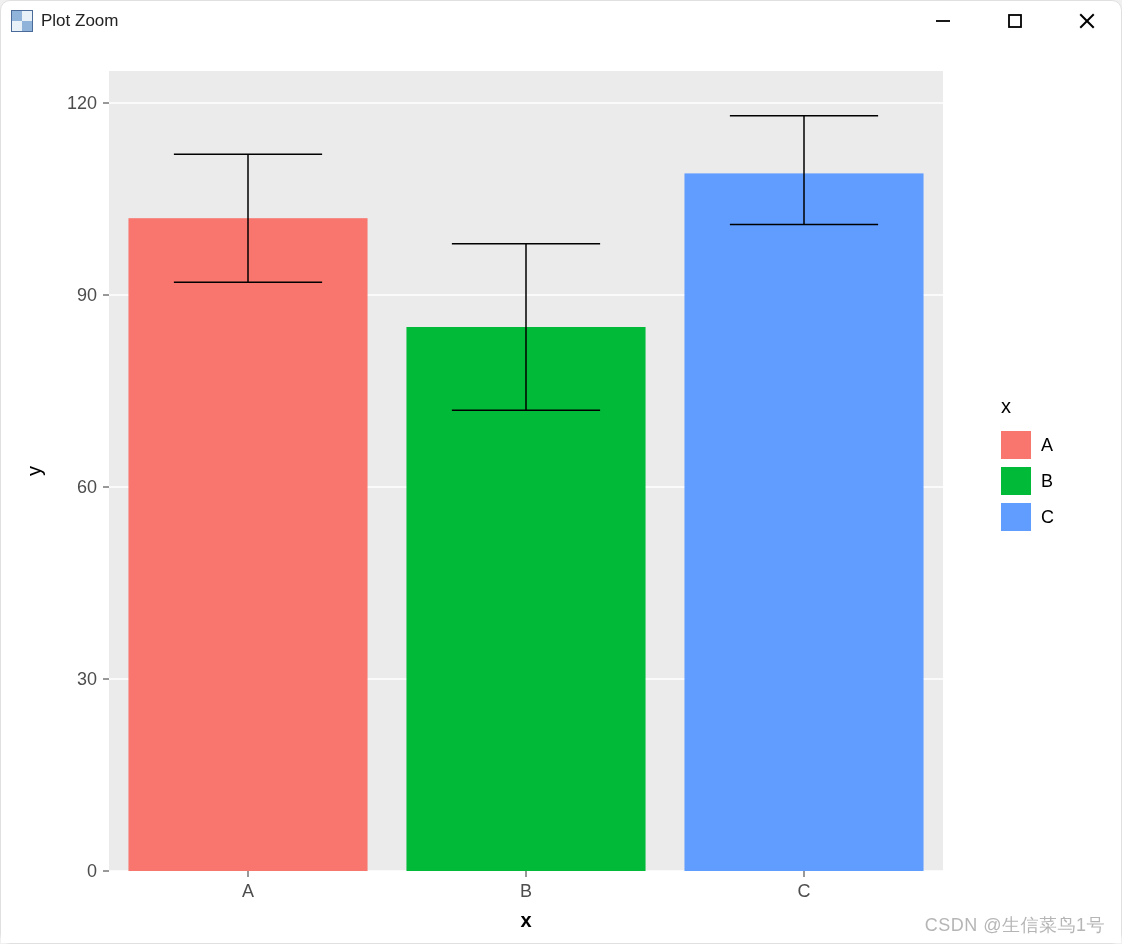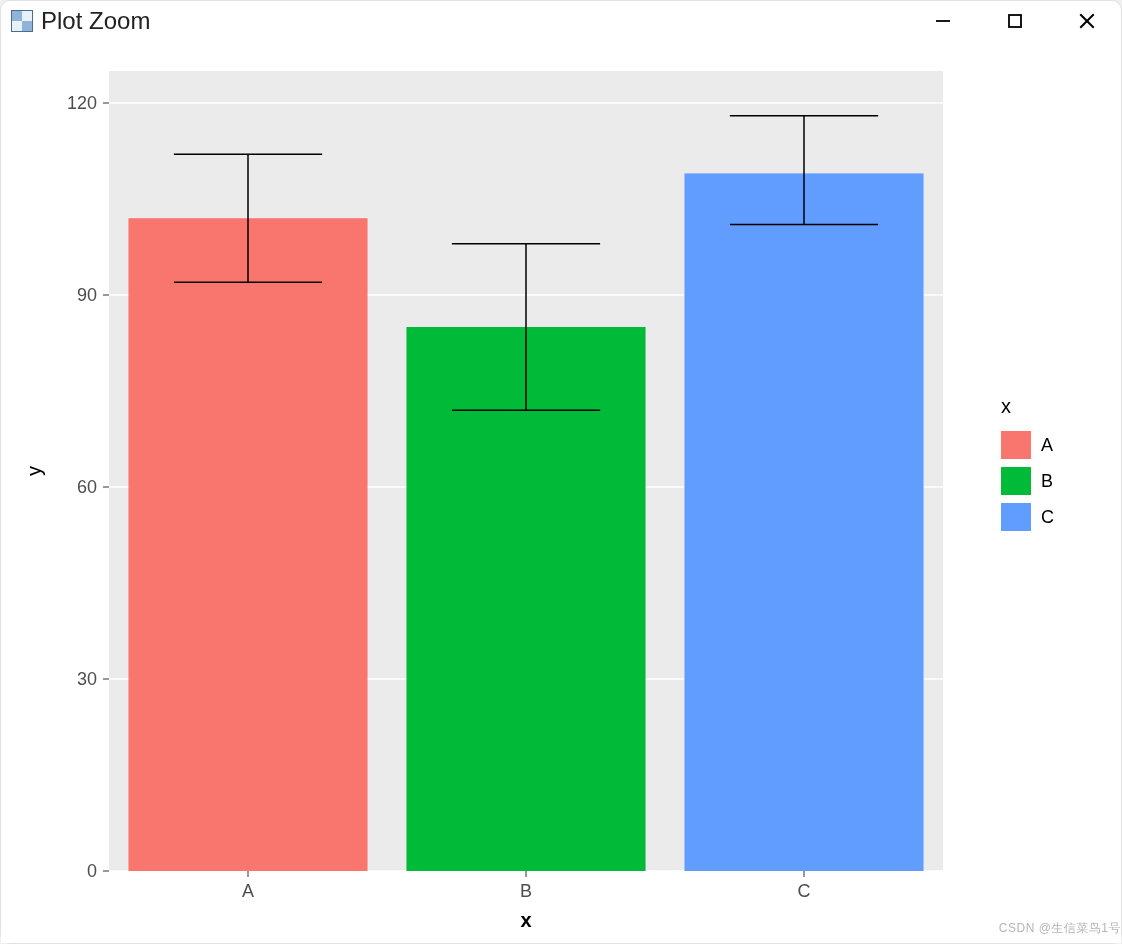--- a/index.html
+++ b/index.html
@@ -18,21 +18,21 @@
     background: #ffffff;
     border: 1px solid #e0e0e0;
     border-radius: 10px;
     position: relative;
   }
   .titlebar {
     height: 40px;
     display: flex;
     align-items: center;
     padding: 0 10px;
-    font-size: 24px;
+    font-size: 17px;
     color: #222;
   }
   .titlebar .app-icon {
     width: 20px;
     height: 20px;
     margin-right: 8px;
     display: flex;
     flex-wrap: wrap;
     border: 1px solid #4a6a9a;
   }
@@ -60,23 +60,23 @@
     color: #000;
   }
   .content {
     position: relative;
     width: 100%;
     height: calc(100% - 40px);
     background: #ffffff;
   }
   .watermark {
     position: absolute;
-    right: 0;
+    right: 16px;
     bottom: 6px;
-    font-size: 12px;
+    font-size: 18px;
     color: rgba(120,120,120,0.55);
     letter-spacing: 0.5px;
     pointer-events: none;
   }
   svg text {
     font-family: Arial, Helvetica, sans-serif;
   }
 </style>
 </head>
 <body>

